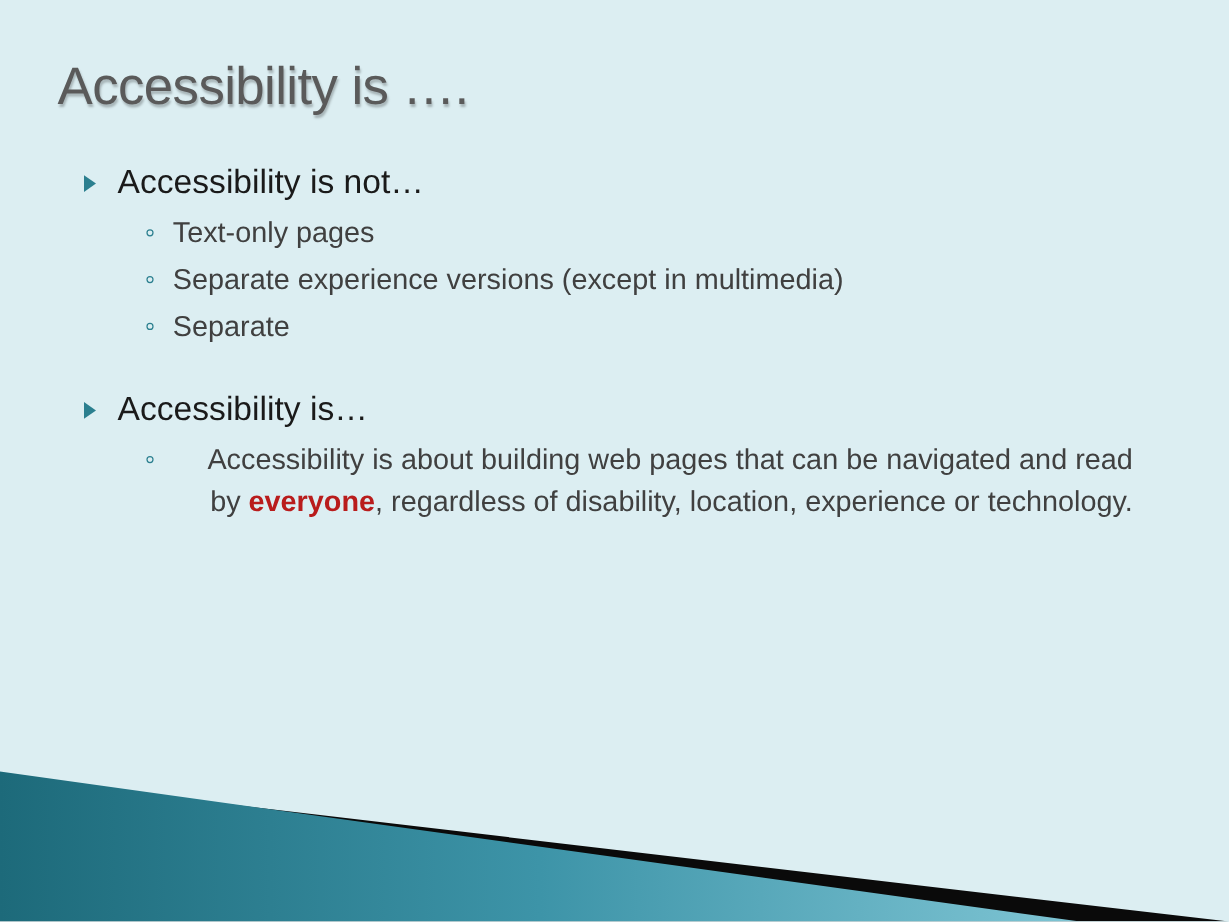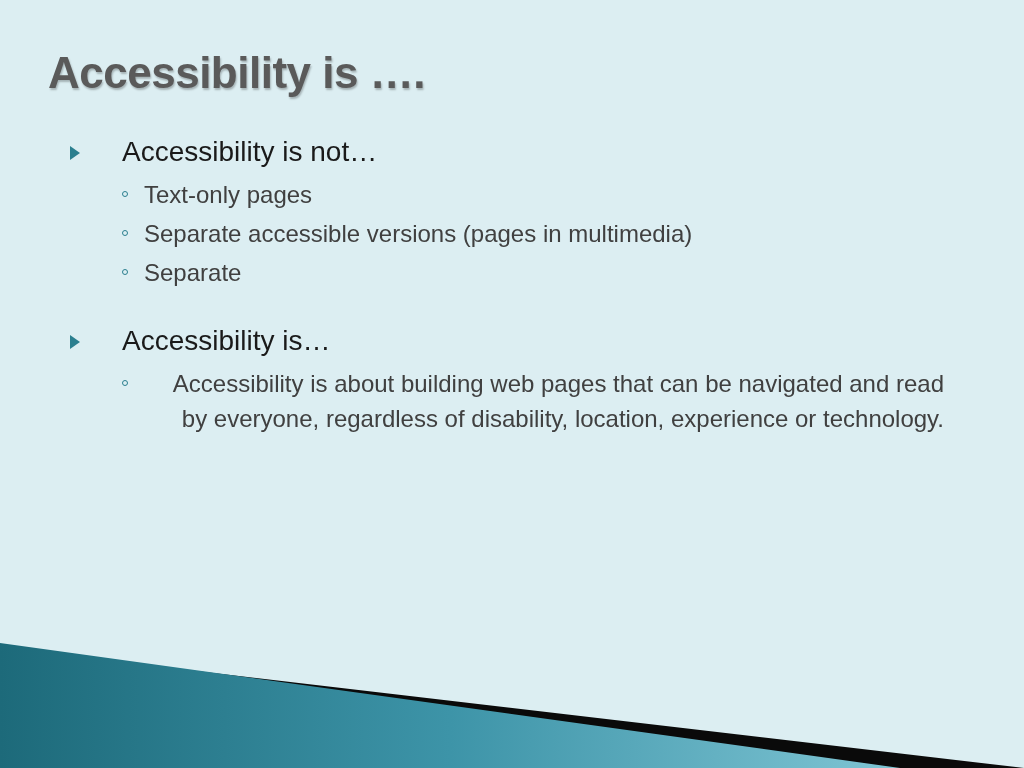--- a/index.html
+++ b/index.html
@@ -10,21 +10,21 @@
     body {
       width: 1024px;
       height: 768px;
       background: #dceef2;
       font-family: Verdana, Geneva, sans-serif;
       position: relative;
       overflow: hidden;
     }
     .slide-title {
       font-size: 44px;
-      font-weight: 700;
+      font-weight: 400;
       color: #5a5a5a;
       padding: 48px 0 0 48px;
       text-shadow: 1px 2px 2px rgba(0,0,0,0.25);
       letter-spacing: -0.5px;
     }
     .content {
       padding: 36px 70px 0 70px;
     }
     .main-bullet {
       display: flex;
@@ -40,21 +40,20 @@
       border-left: 10px solid #2b7f8f;
       margin-right: 18px;
       margin-top: 12px;
       flex-shrink: 0;
     }
     .main-bullet-text {
       font-size: 28px;
       font-weight: 400;
       color: #1a1a1a;
       line-height: 1.3;
-      margin-left: 24px;
     }
     .sub-bullets {
       padding-left: 52px;
       margin-bottom: 32px;
     }
     .sub-bullet {
       display: flex;
       align-items: flex-start;
       margin-bottom: 4px;
       text-align: right;
@@ -69,22 +68,22 @@
       margin-top: 13px;
       flex-shrink: 0;
     }
     .sub-bullet-text {
       font-size: 24px;
       color: #404040;
       line-height: 1.45;
       max-width: 800px;
     }
     .sub-bullet-text .bold-word {
-      font-weight: 400;
-      color: #404040;
+      font-weight: 700;
+      color: #b91c1c;
     }
     .decorative-wedge {
       position: absolute;
       bottom: 0;
       left: 0;
       width: 100%;
       height: 180px;
       pointer-events: none;
     }
   </style>
@@ -99,21 +98,21 @@
     <span class="arrow-icon"></span>
     <span class="main-bullet-text">Accessibility is not…</span>
   </div>
   <div class="sub-bullets">
     <div class="sub-bullet">
       <span class="circle-icon"></span>
       <span class="sub-bullet-text">Text-only pages</span>
     </div>
     <div class="sub-bullet">
       <span class="circle-icon"></span>
-      <span class="sub-bullet-text">Separate accessible versions (pages in multimedia)</span>
+      <span class="sub-bullet-text">Separate experience versions (except in multimedia)</span>
     </div>
     <div class="sub-bullet">
       <span class="circle-icon"></span>
       <span class="sub-bullet-text">Separate</span>
     </div>
   </div>
 
   <div class="main-bullet">
     <span class="arrow-icon"></span>
     <span class="main-bullet-text">Accessibility is…</span>

